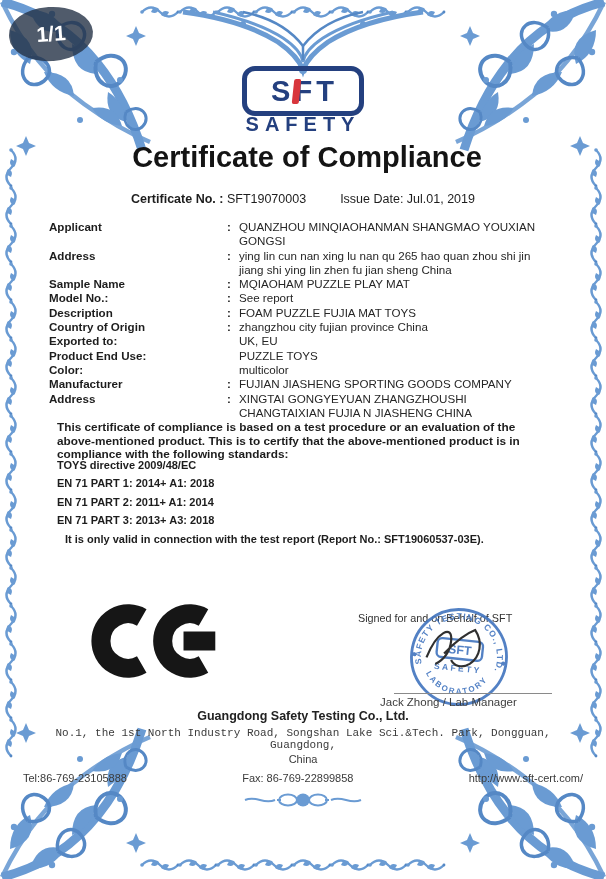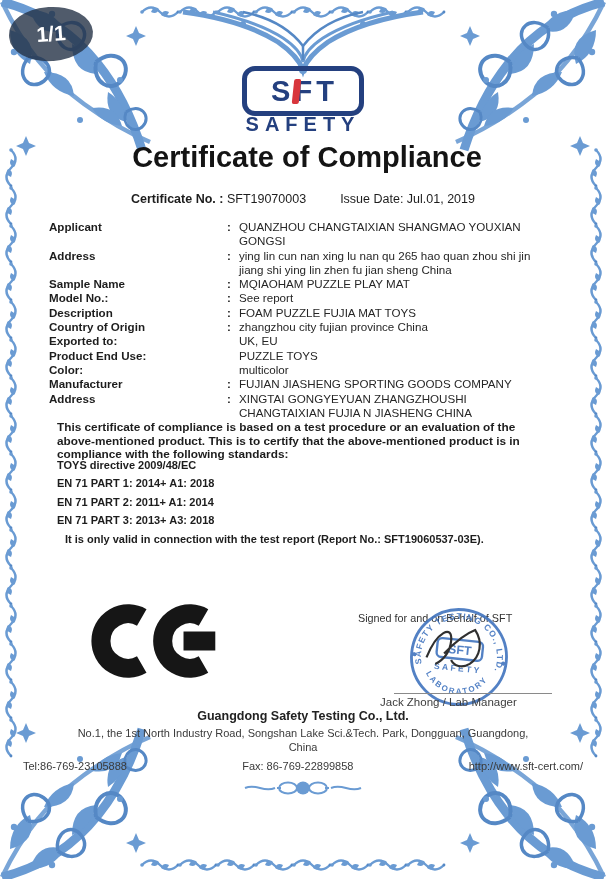--- a/index.html
+++ b/index.html
@@ -65,21 +65,21 @@
   .ce-mark{position:absolute;left:90px;top:601px;}
 
   .sign-area{position:absolute;left:352px;top:600px;width:206px;height:120px;}
   .signed-for{position:absolute;top:12px;left:6px;font-size:10.8px;color:#333;white-space:nowrap;}
   .stamp{position:absolute;left:50px;top:0px;width:114px;height:114px;transform:rotate(6deg);opacity:0.92;}
   .sig-line{position:absolute;left:42px;right:6px;top:93px;border-top:1.5px solid #8a8a8a;}
   .signer{position:absolute;top:96px;left:28px;right:0;font-size:11.5px;color:#3d3d3d;white-space:nowrap;}
 
   .footer{position:absolute;top:709px;left:23px;right:23px;text-align:center;color:#3a3a3a;}
   .company{font-size:12.5px;font-weight:bold;color:#222;}
-  .addr{font-size:11px;margin-top:4px;}
+  .addr{font-size:11px;margin-top:4px;font-family:Liberation Mono, monospace;}
   .addr2{font-size:11px;margin-top:2px;}
   .telrow{display:flex;justify-content:space-between;gap:30px;font-size:11px;margin-top:7px;}
   .flourish-wrap{margin-top:7px;}
 </style>
 </head>
 <body>
 
 <div class="page">
 
   <svg class="border-svg" width="606" height="879" viewBox="0 0 606 879">
@@ -203,21 +203,21 @@
       </span>
       <span>
         <span>Issue Date:</span>
         <span>Jul.01, 2019</span>
       </span>
     </div>
 
     <div class="fields">
       <div class="flabel">Applicant</div>
         <div class="fsep">:</div>
-        <div>QUANZHOU CHANGTAIXIAN SHANGMAO YOUXIAN GONGSI</div>
+        <div>QUANZHOU MINQIAOHANMAN SHANGMAO YOUXIAN GONGSI</div>
       <div class="flabel">Address</div>
         <div class="fsep">:</div>
         <div>ying lin cun nan xing lu nan qu 265 hao quan zhou shi jin jiang shi ying lin zhen fu jian sheng China</div>
       <div class="flabel">Sample Name</div>
         <div class="fsep">:</div>
         <div>MQIAOHAM PUZZLE PLAY MAT</div>
       <div class="flabel">Model No.:</div>
         <div class="fsep">:</div>
         <div>See report</div>
       <div class="flabel">Description</div>

